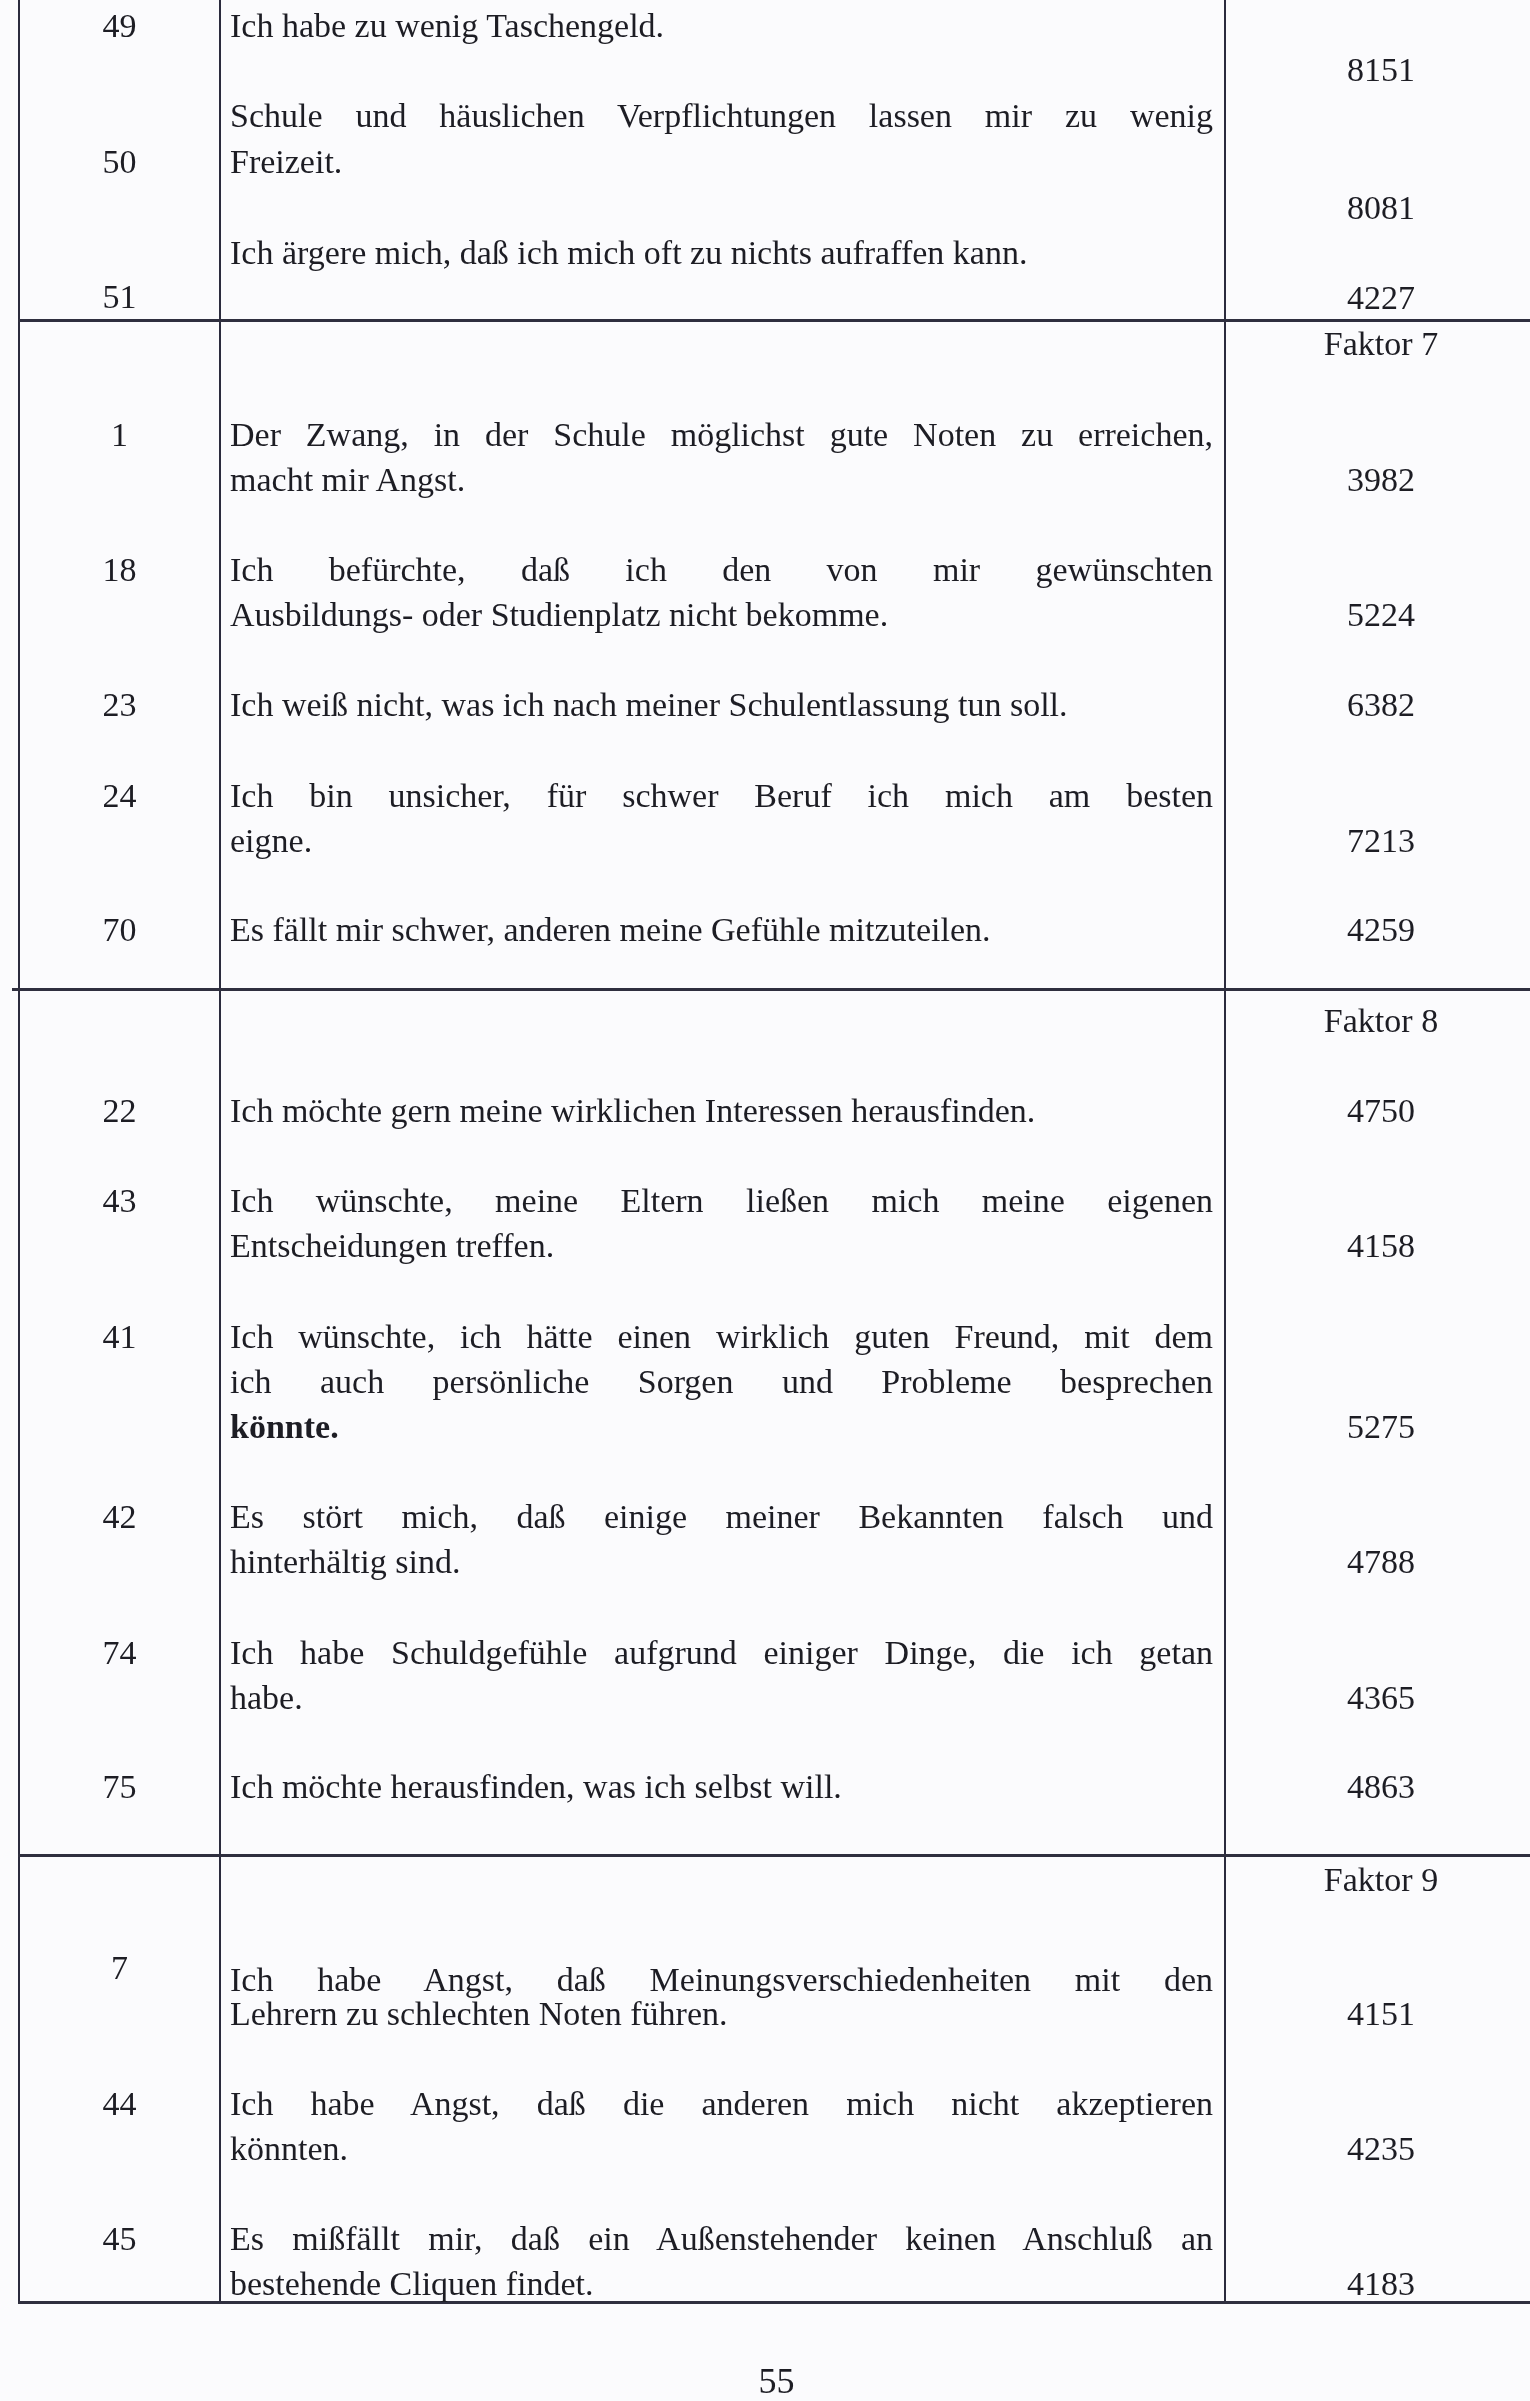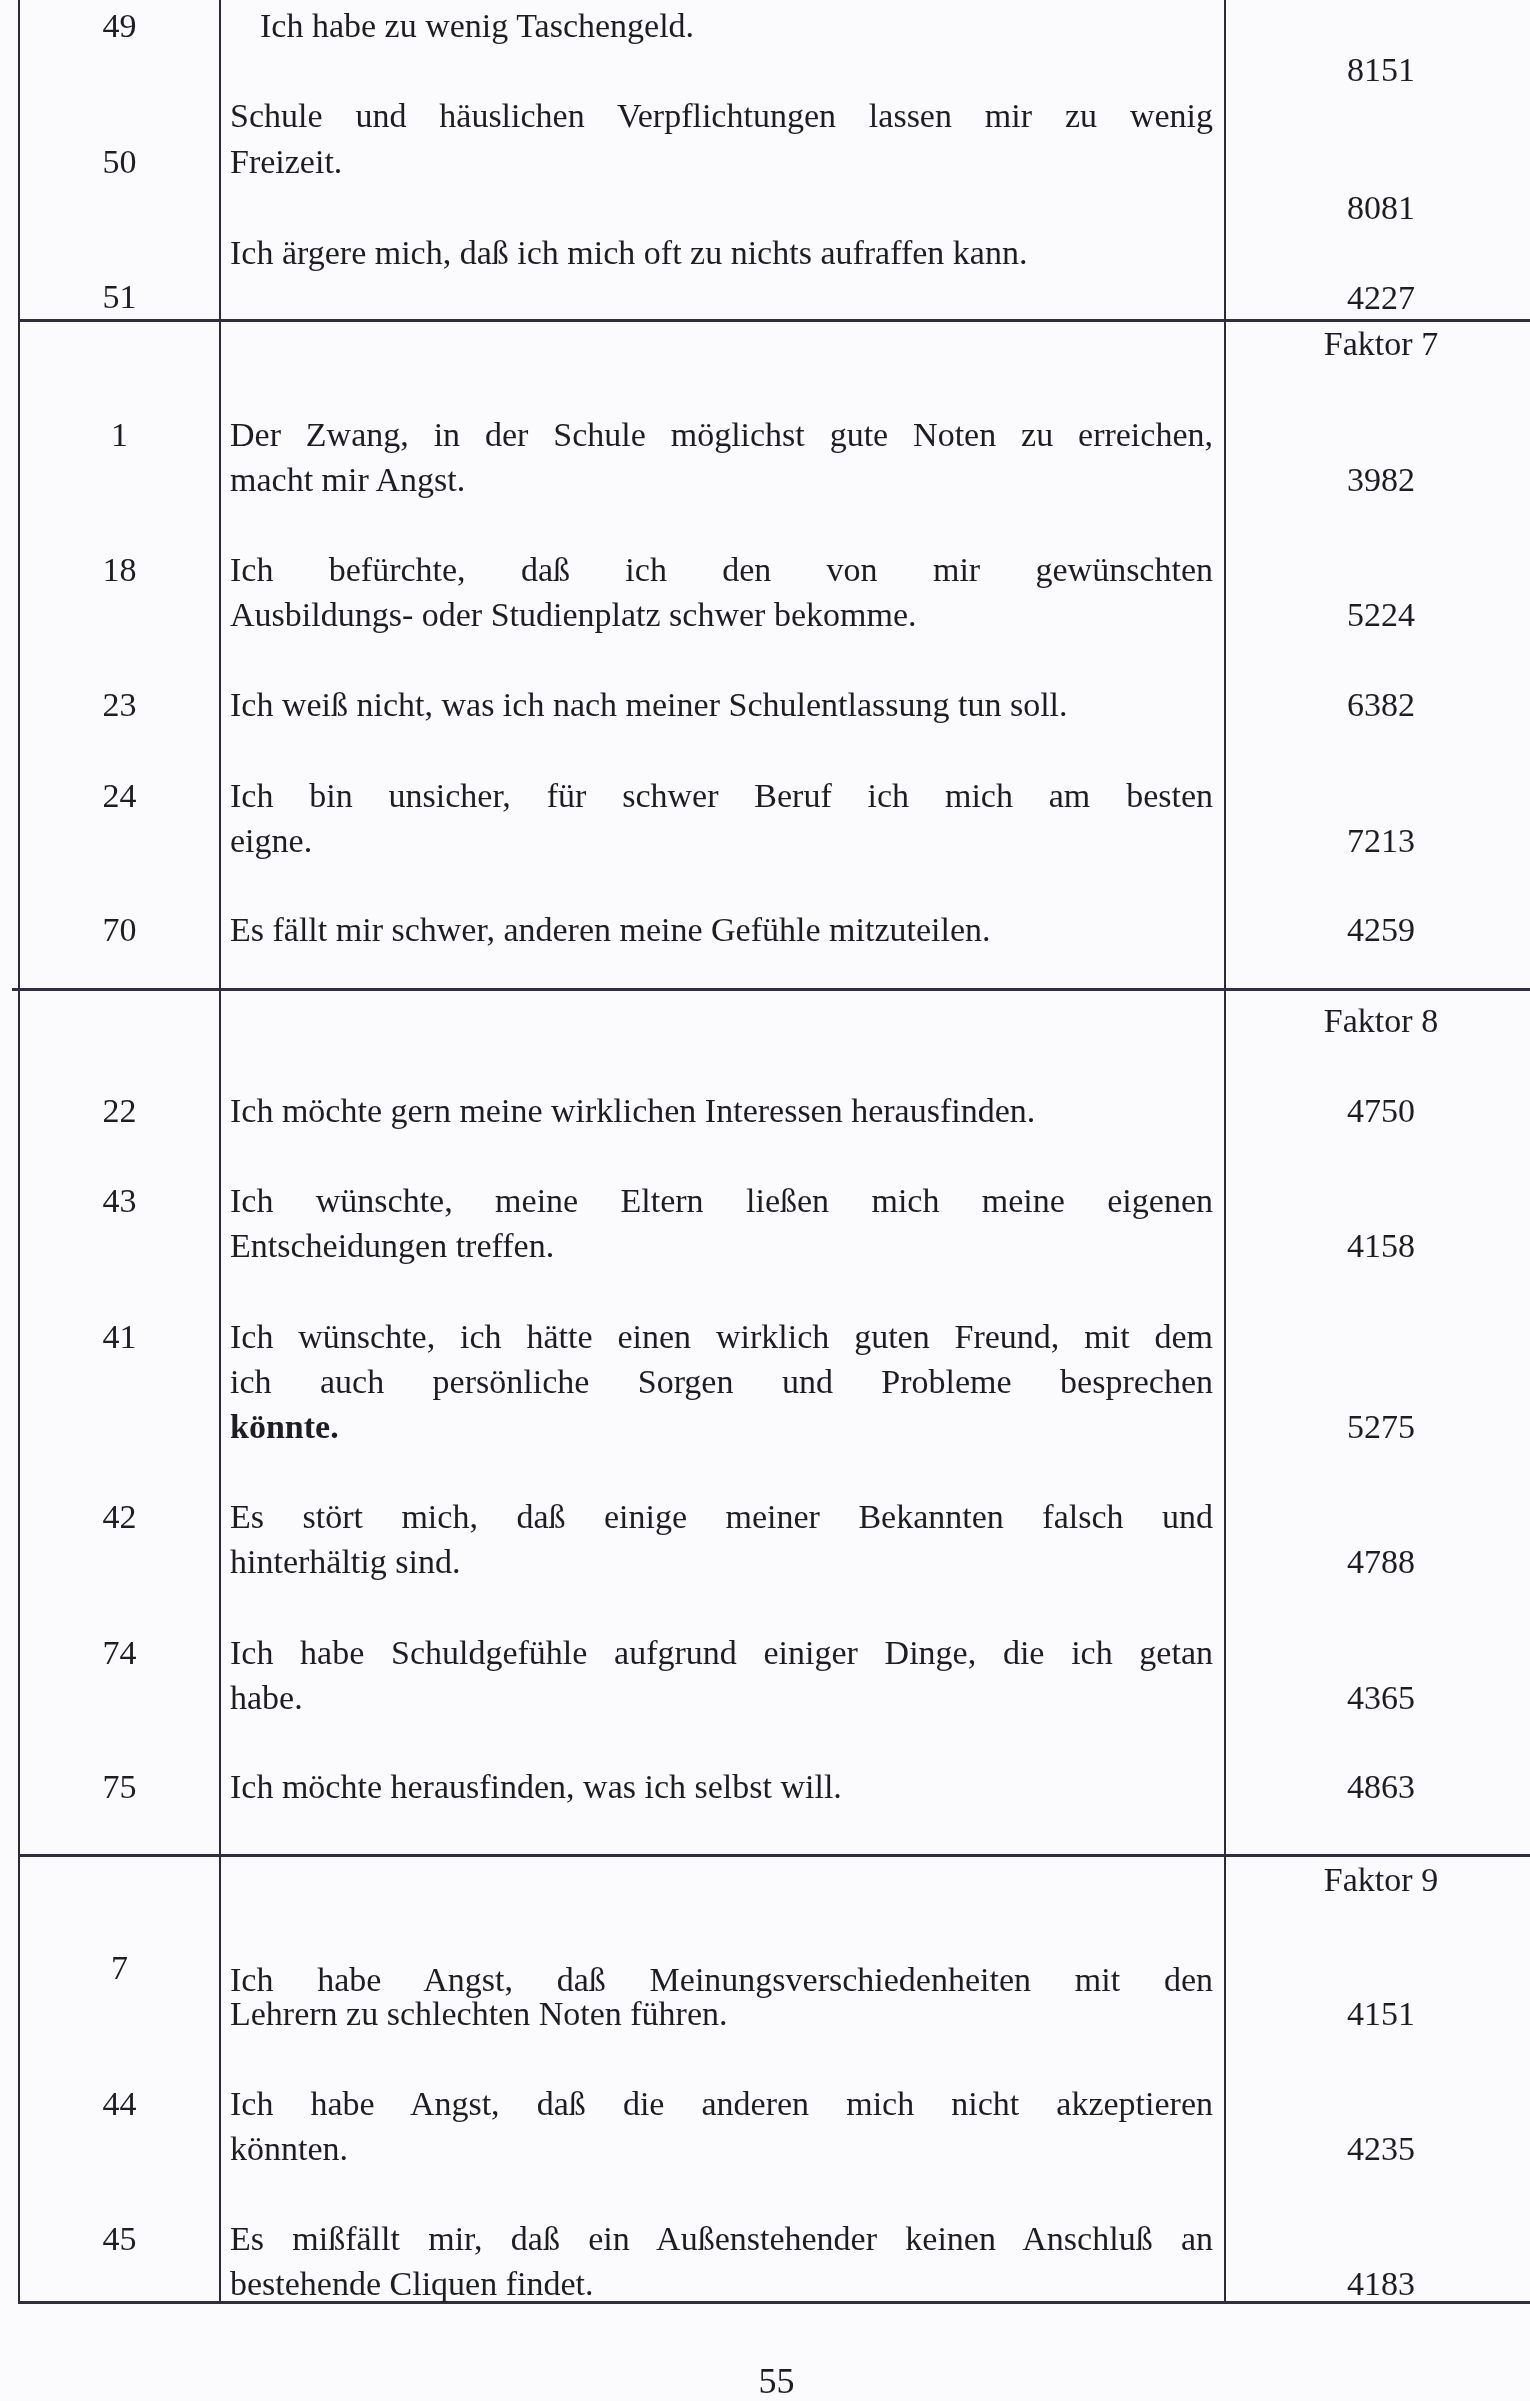--- a/index.html
+++ b/index.html
@@ -25,21 +25,21 @@
   <div class="vline" style="left:1212px; top:0; height:2304px;"></div>
   <div class="vline" style="left:1519px; top:0; height:2304px;"></div>
 
   <div class="hline" style="left:6.1px; top:319px; width:1515px;"></div>
   <div class="hline" style="left:0; top:988px; width:1522px;"></div>
   <div class="hline" style="left:6.1px; top:1854px; width:1524px;"></div>
   <div class="hline" style="left:6.1px; top:2301px; width:1524px;"></div>
 
   <div>
     <div class="t num" style="top:3.1px;">49</div>
-    <div class="t txt" style="top:3.1px;margin-left:30px;">Ich habe zu wenig Taschengeld.</div>
+    <div class="t txt" style="top:3.1px;">Ich habe zu wenig Taschengeld.</div>
     <div class="t val" style="top:47px;">8151</div>
 
     <div class="t txt just" style="top:93px;">Schule und häuslichen Verpflichtungen lassen mir zu wenig</div>
     <div class="t num" style="top:139px;">50</div>
     <div class="t txt" style="top:139px;">Freizeit.</div>
     <div class="t val" style="top:185px;">8081</div>
 
     <div class="t txt" style="top:230px;">Ich ärgere mich, daß ich mich oft zu nichts aufraffen kann.</div>
     <div class="t num" style="top:274px;">51</div>
     <div class="t val" style="top:275px;">4227</div>
@@ -48,21 +48,21 @@
   <div>
     <div class="t val" style="top:321px;">Faktor 7</div>
 
     <div class="t num" style="top:412px;">1</div>
     <div class="t txt just" style="top:412px;">Der Zwang, in der Schule möglichst gute Noten zu erreichen,</div>
     <div class="t txt" style="top:457px;">macht mir Angst.</div>
     <div class="t val" style="top:457px;">3982</div>
 
     <div class="t num" style="top:547px;">18</div>
     <div class="t txt just" style="top:547px;">Ich befürchte, daß ich den von mir gewünschten</div>
-    <div class="t txt" style="top:592px;">Ausbildungs- oder Studienplatz schwer bekomme.</div>
+    <div class="t txt" style="top:592px;">Ausbildungs- oder Studienplatz nicht bekomme.</div>
     <div class="t val" style="top:592px;">5224</div>
 
     <div class="t num" style="top:682px;">23</div>
     <div class="t txt" style="top:682px;">Ich weiß nicht, was ich nach meiner Schulentlassung tun soll.</div>
     <div class="t val" style="top:682px;">6382</div>
 
     <div class="t num" style="top:773px;">24</div>
     <div class="t txt just" style="top:773px;">Ich bin unsicher, für schwer Beruf ich mich am besten</div>
     <div class="t txt" style="top:818px;">eigne.</div>
     <div class="t val" style="top:818px;">7213</div>

